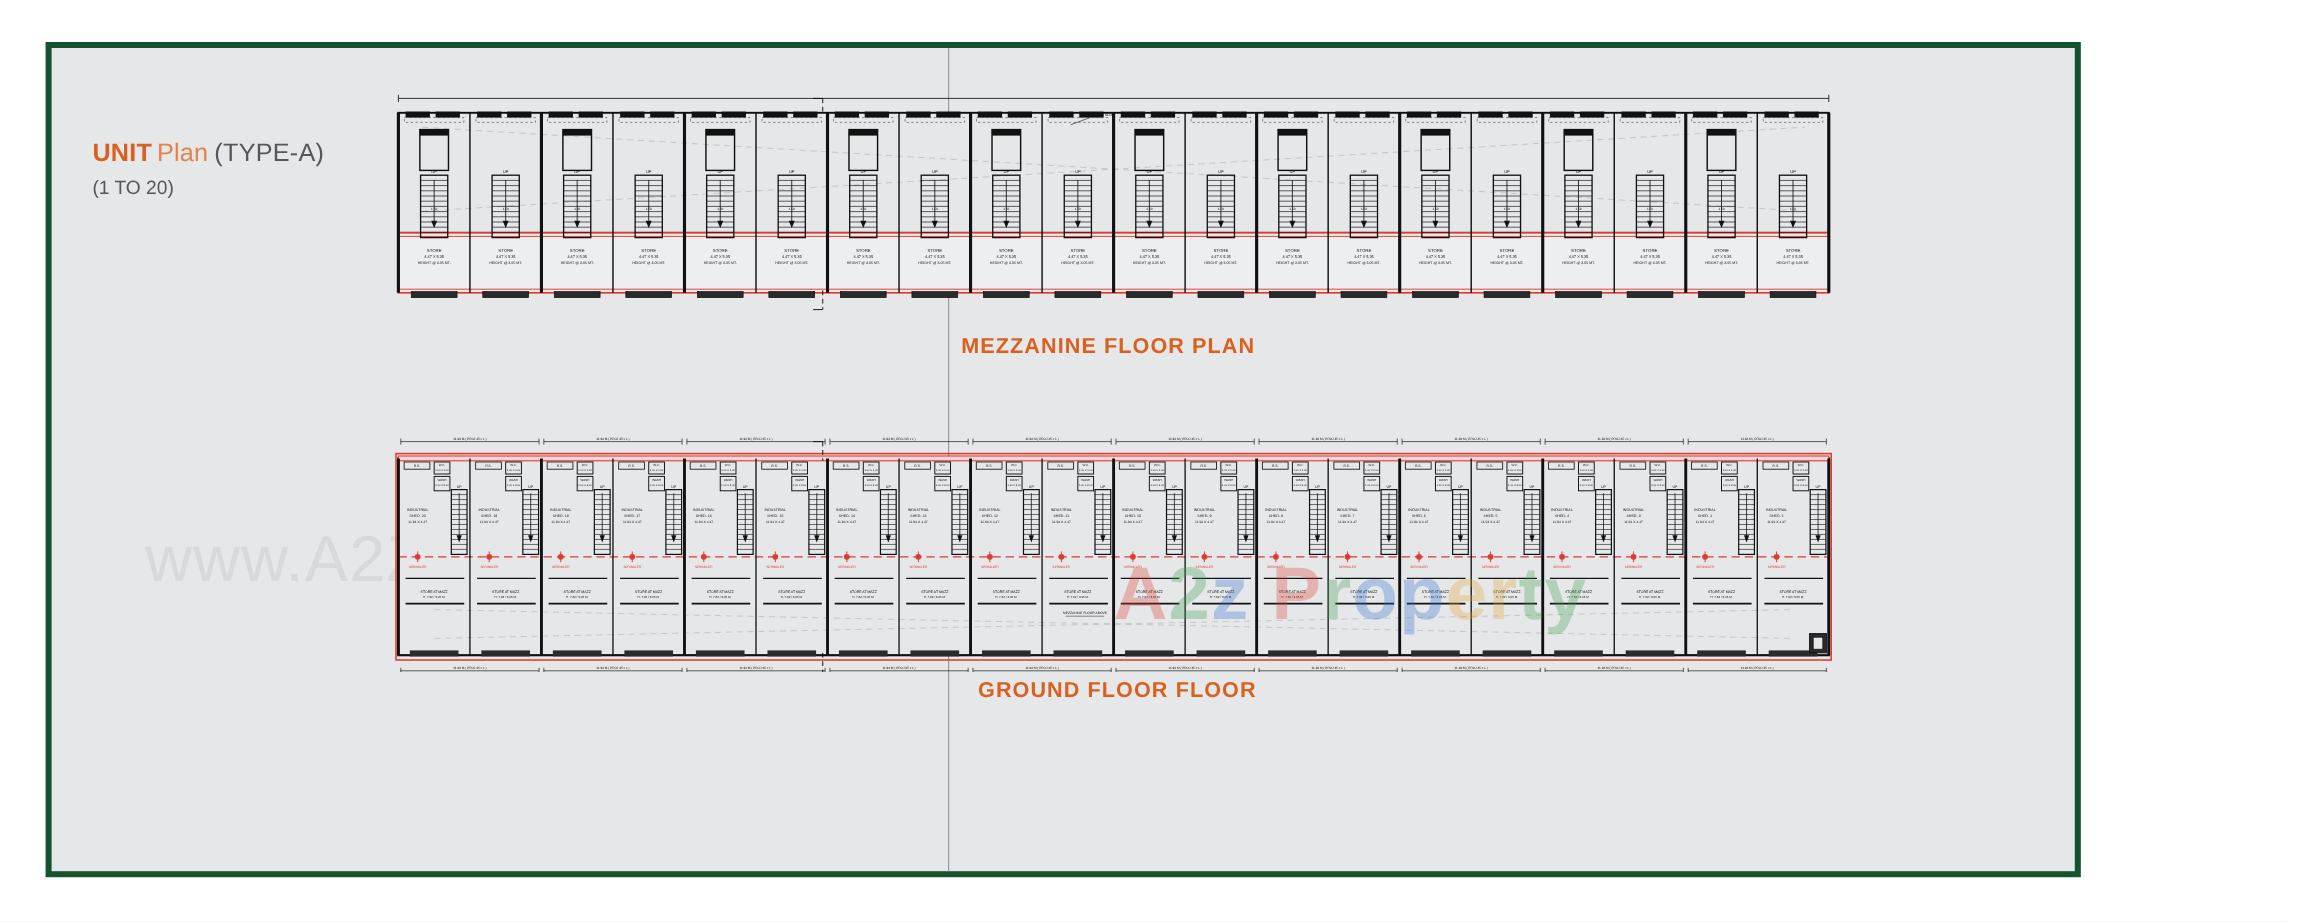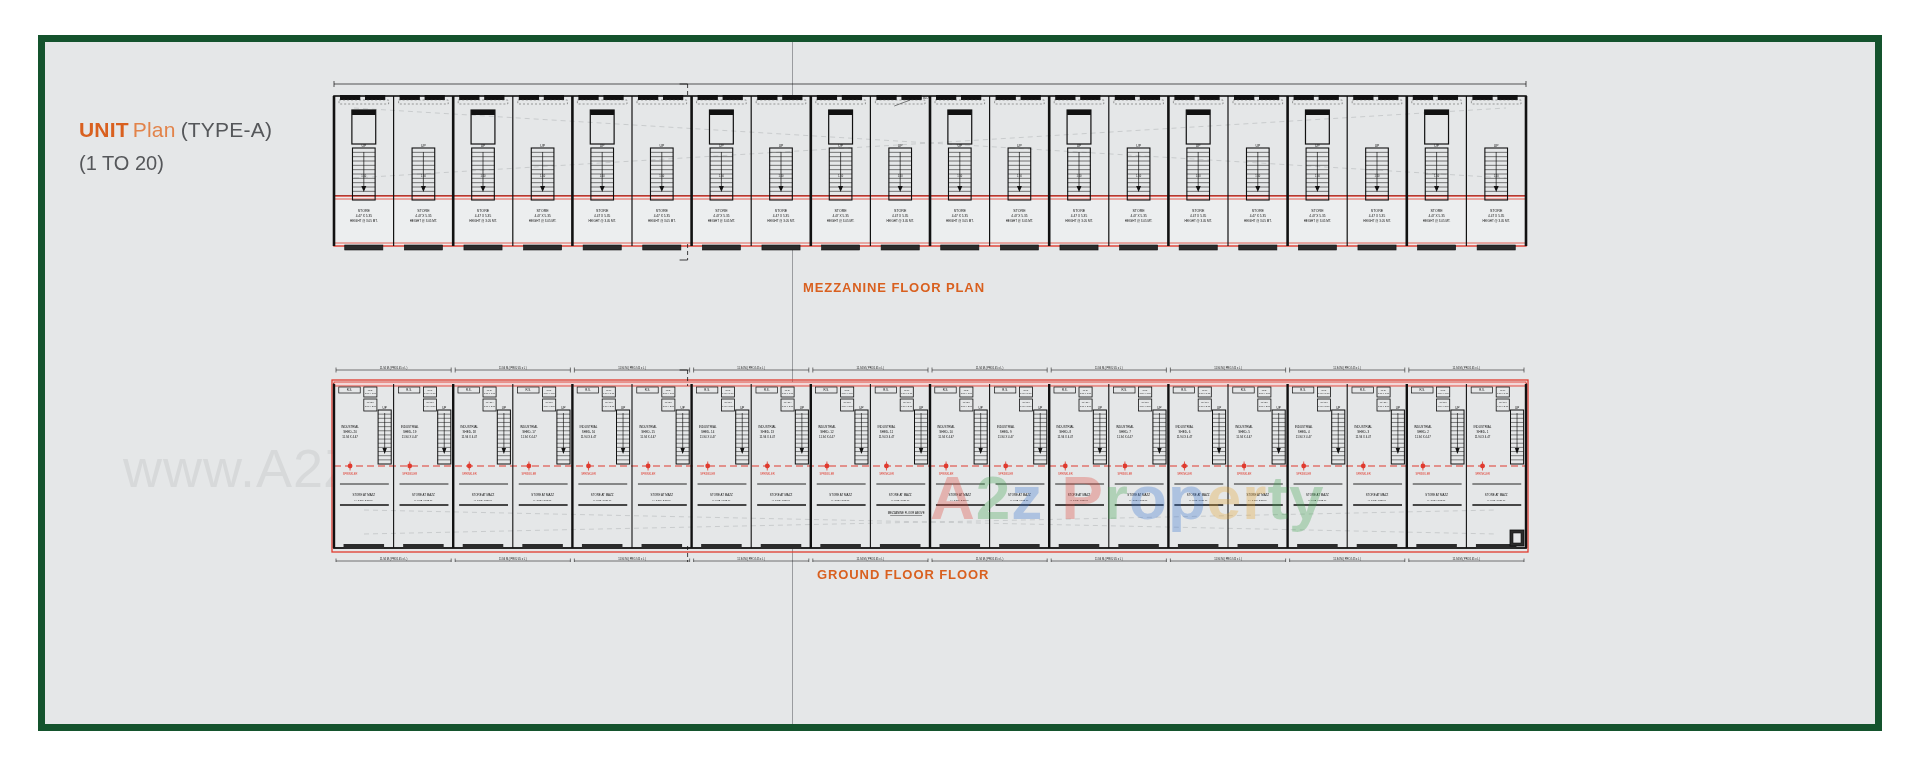--- a/index.html
+++ b/index.html
@@ -2,38 +2,38 @@
 <html><head>
 <meta charset="utf-8">
 <style>
   html,body{margin:0;padding:0;}
   body{
     width:1920px;height:768px;background:#ffffff;
     font-family:"Liberation Sans", sans-serif;
     overflow:hidden;position:relative;
   }
   #sheet{
-    position:absolute;left:38px;top:35px;width:1844px;height:696px;
-    background:#e5e7e8;border:7px solid #14532d;box-sizing:border-box;
+    position:absolute;left:38px;top:35px;width:1696px;height:696px;
+    background:#e5e7e8;border:5px solid #14532d;box-sizing:border-box;
     overflow:hidden;
   }
 
   
   #titleblock{position:absolute;left:34px;top:73px;line-height:1.42;}
   .t-line1{font-size:21px;letter-spacing:.2px;white-space:nowrap;}
   .t-unit{color:#d9601f;font-weight:bold;}
   .t-plan{color:#e2834a;font-weight:normal;margin-left:4px;}
   .t-type{color:#55575a;font-weight:normal;margin-left:5px;}
-  .t-line2{font-size:20px;color:#55575a;margin-top:4px;white-space:nowrap;}
+  .t-line2{font-size:16px;color:#55575a;margin-top:4px;white-space:nowrap;}
 
   
   #centreline{position:absolute;left:747px;top:0px;width:1px;height:696px;background:#9a9c9f;}
 
   
-  .caption{position:absolute;color:#d9601f;font-weight:bold;font-size:13px;letter-spacing:.9px;white-space:nowrap;}
+  .caption{position:absolute;color:#d9601f;font-weight:bold;font-size:18px;letter-spacing:.9px;white-space:nowrap;}
 
   
   .plan{position:absolute;}
   .plan svg{display:block;}
 
   
   .wm-grey{
     position:absolute;left:78px;top:395px;font-size:54px;color:#d7d9da;
     letter-spacing:1px;white-space:nowrap;pointer-events:none;
     font-family:"Liberation Sans", sans-serif;

